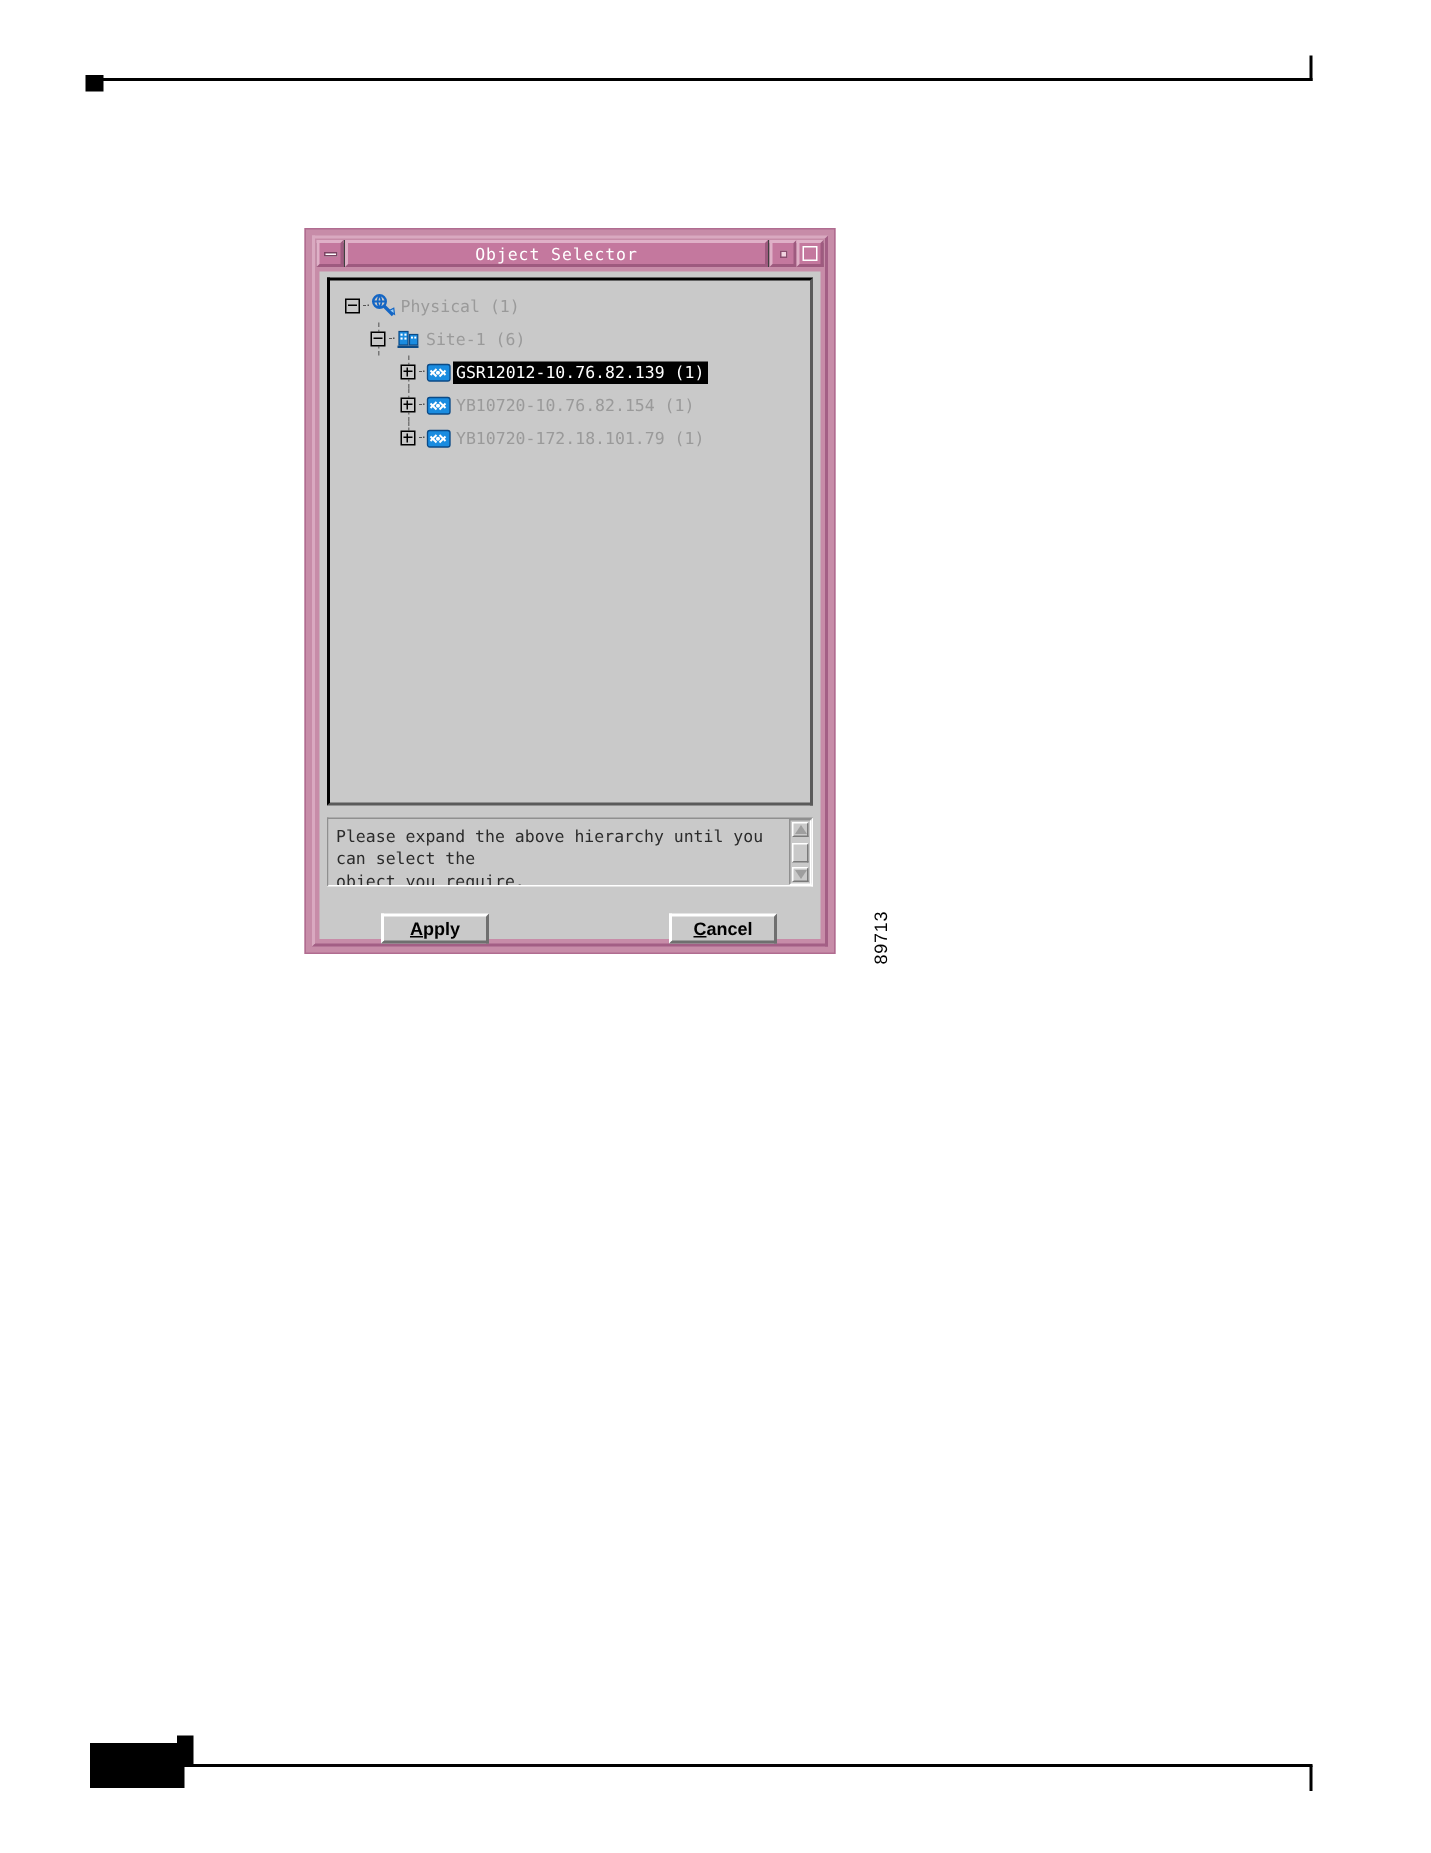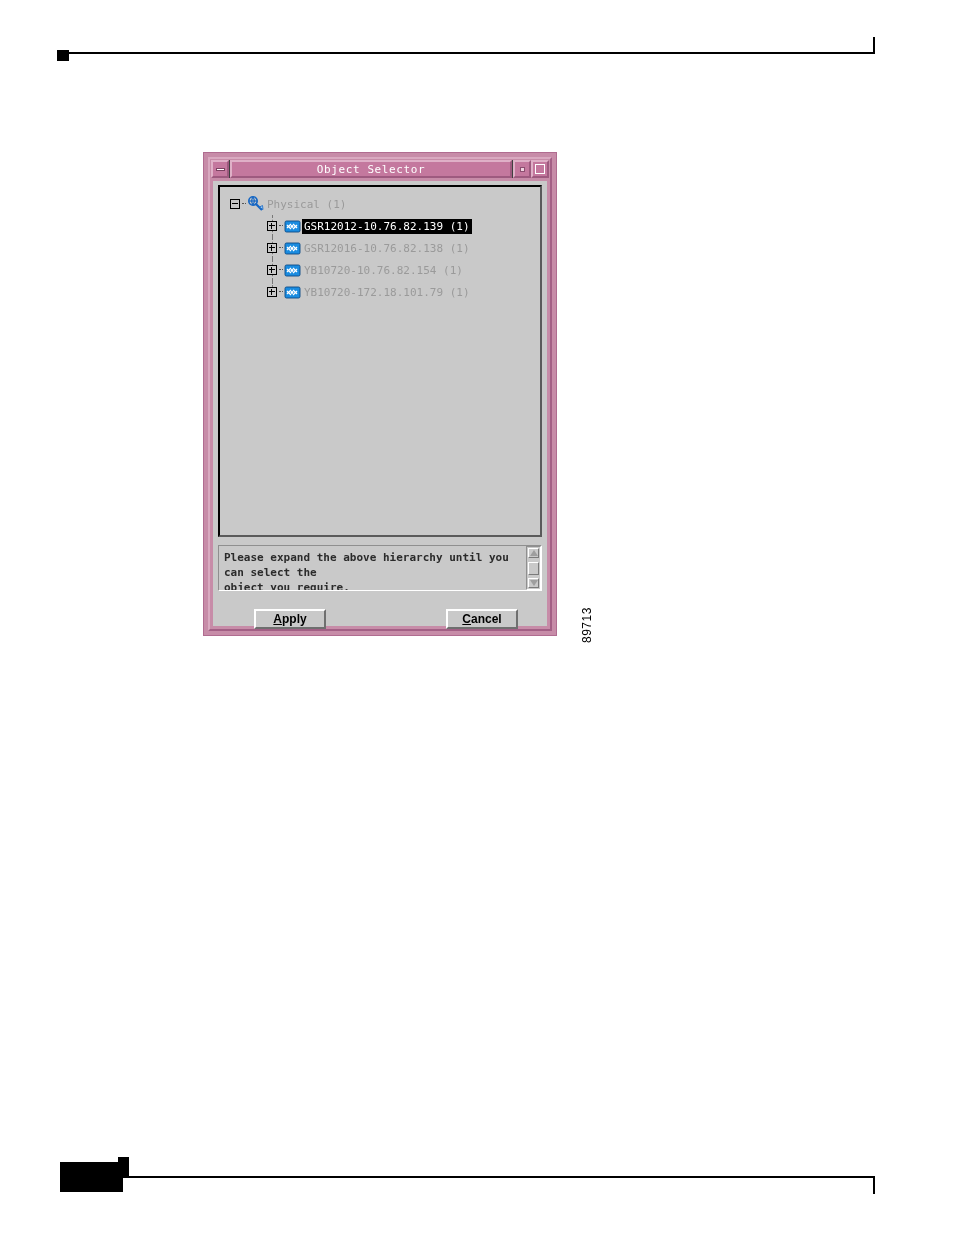--- a/index.html
+++ b/index.html
@@ -300,21 +300,20 @@
   .msg-wrap {
     margin: 8px 5px 0 5px;
     height: 46px;
     display: flex;
     background: #c9c9c9;
     border-top: 1px solid #8f8f8f;
     border-left: 1px solid #8f8f8f;
     border-right: 1px solid #ffffff;
     border-bottom: 1px solid #ffffff;
     box-sizing: border-box;
-    font-weight: bold;
   }
   .msg-text {
     flex: 1 1 auto;
     padding: 4px 5px;
     font-family: "DejaVu Sans Mono", monospace;
     font-size: 11px;
     color: #2b2b2b;
     line-height: 15px;
     background: #c9c9c9;
     overflow: hidden;
@@ -445,50 +444,53 @@
               <ellipse cx="6" cy="5" rx="4.2" ry="4.2" fill="none" stroke="#1566c4" stroke-width="1.6"></ellipse>
               <path d="M2 5 H10" stroke="#1566c4" stroke-width="1.2"></path>
               <path d="M6 1 Q8.6 5 6 9" fill="none" stroke="#1566c4" stroke-width="1.2"></path>
               <path d="M6 1 Q3.4 5 6 9" fill="none" stroke="#1566c4" stroke-width="1.2"></path>
               <path d="M8.5 7.5 L15 14" stroke="#1566c4" stroke-width="2.2"></path>
               <path d="M12.5 11 L15.5 9.5 L16 13.5 Z" fill="#9fd0f5" stroke="#1566c4" stroke-width="0.8"></path>
             </svg>
             <span class="node-label">Physical (1)</span>
           </div>
 
+          <div class="tree-row level-1">
+            <div class="vline-2"></div>
+            <div class="expander"></div>
+            <div class="dash-link"></div>
+            <svg class="node-icon" viewBox="0 0 17 17">
+              <rect x="2" y="3" width="6" height="9" fill="#1a8ce0" stroke="#0b4a86" stroke-width="0.8"></rect>
+              <rect x="9" y="5" width="5.5" height="7" fill="#1a8ce0" stroke="#0b4a86" stroke-width="0.8"></rect>
+              <rect x="3" y="4.4" width="1.4" height="1.4" fill="#ffffff"></rect>
+              <rect x="5.6" y="4.4" width="1.4" height="1.4" fill="#ffffff"></rect>
+              <rect x="3" y="7" width="1.4" height="1.4" fill="#ffffff"></rect>
+              <rect x="5.6" y="7" width="1.4" height="1.4" fill="#ffffff"></rect>
+              <rect x="10" y="6.4" width="1.3" height="1.3" fill="#ffffff"></rect>
+              <rect x="12.2" y="6.4" width="1.3" height="1.3" fill="#ffffff"></rect>
+              <rect x="1" y="12.4" width="14" height="1.6" fill="#0b4a86"></rect>
+            </svg>
+            <span class="node-label">Site-1 (6)</span>
+          </div>
 
           <div class="tree-row level-2">
             <div class="vline"></div>
             <div class="expander plus"></div>
             <div class="dash-link"></div>
             <svg class="node-icon" viewBox="0 0 17 17">
               <rect x="1" y="3" width="15" height="11" rx="1.5" fill="#1a8ce0" stroke="#0b4a86" stroke-width="0.9"></rect>
               <path d="M3 10 L7 6" stroke="#ffffff" stroke-width="1.3"></path>
               <path d="M9 6 L13 10" stroke="#ffffff" stroke-width="1.3"></path>
               <path d="M3 7 L7 11" stroke="#ffffff" stroke-width="1.3"></path>
               <path d="M9 11 L13 7" stroke="#ffffff" stroke-width="1.3"></path>
               <circle cx="8" cy="8.5" r="1.4" fill="#ffffff"></circle>
             </svg>
             <span class="node-label selected">GSR12012-10.76.82.139 (1)</span>
           </div>
 
-          <div class="tree-row level-2">
-            <div class="vline"></div>
-            <div class="expander plus"></div>
-            <div class="dash-link"></div>
-            <svg class="node-icon" viewBox="0 0 17 17">
-              <rect x="1" y="3" width="15" height="11" rx="1.5" fill="#1a8ce0" stroke="#0b4a86" stroke-width="0.9"></rect>
-              <path d="M3 10 L7 6" stroke="#ffffff" stroke-width="1.3"></path>
-              <path d="M9 6 L13 10" stroke="#ffffff" stroke-width="1.3"></path>
-              <path d="M3 7 L7 11" stroke="#ffffff" stroke-width="1.3"></path>
-              <path d="M9 11 L13 7" stroke="#ffffff" stroke-width="1.3"></path>
-              <circle cx="8" cy="8.5" r="1.4" fill="#ffffff"></circle>
-            </svg>
-            <span class="node-label">GSR12016-10.76.82.138 (1)</span>
-          </div>
 
 
 
           <div class="tree-row level-2">
             <div class="vline"></div>
             <div class="expander plus"></div>
             <div class="dash-link"></div>
             <svg class="node-icon" viewBox="0 0 17 17">
               <rect x="1" y="3" width="15" height="11" rx="1.5" fill="#1a8ce0" stroke="#0b4a86" stroke-width="0.9"></rect>
               <path d="M3 10 L7 6" stroke="#ffffff" stroke-width="1.3"></path>

